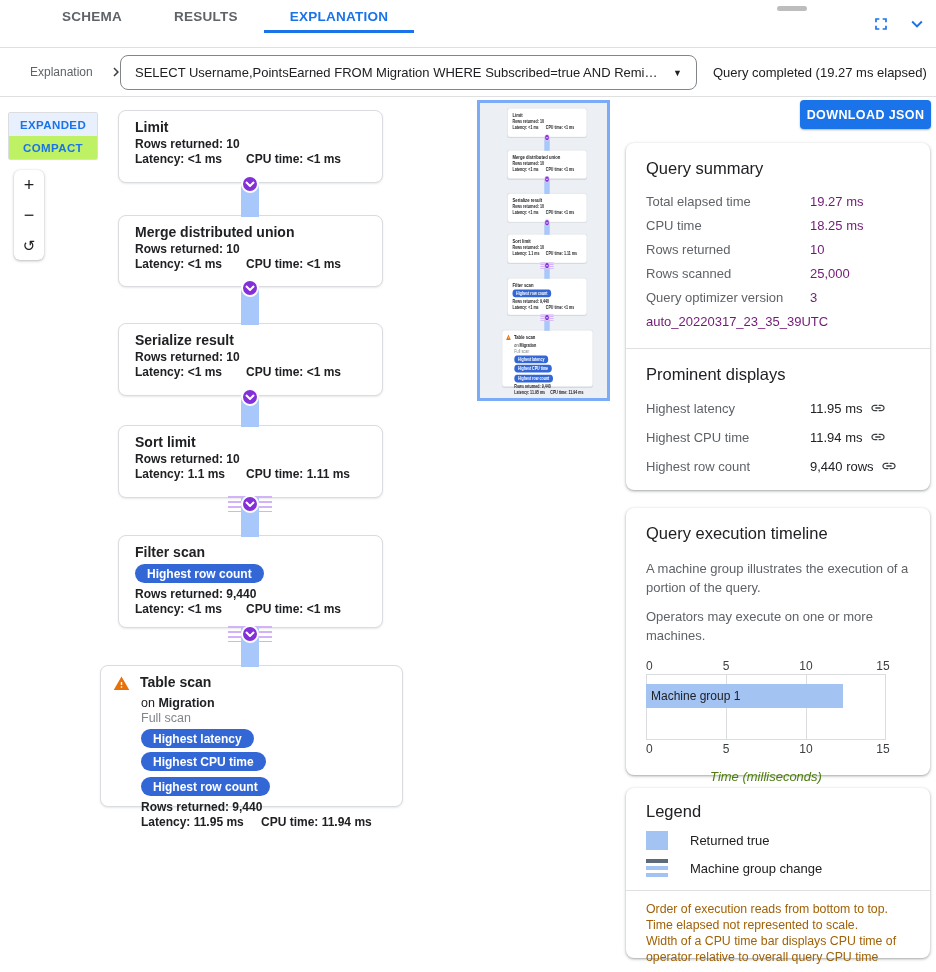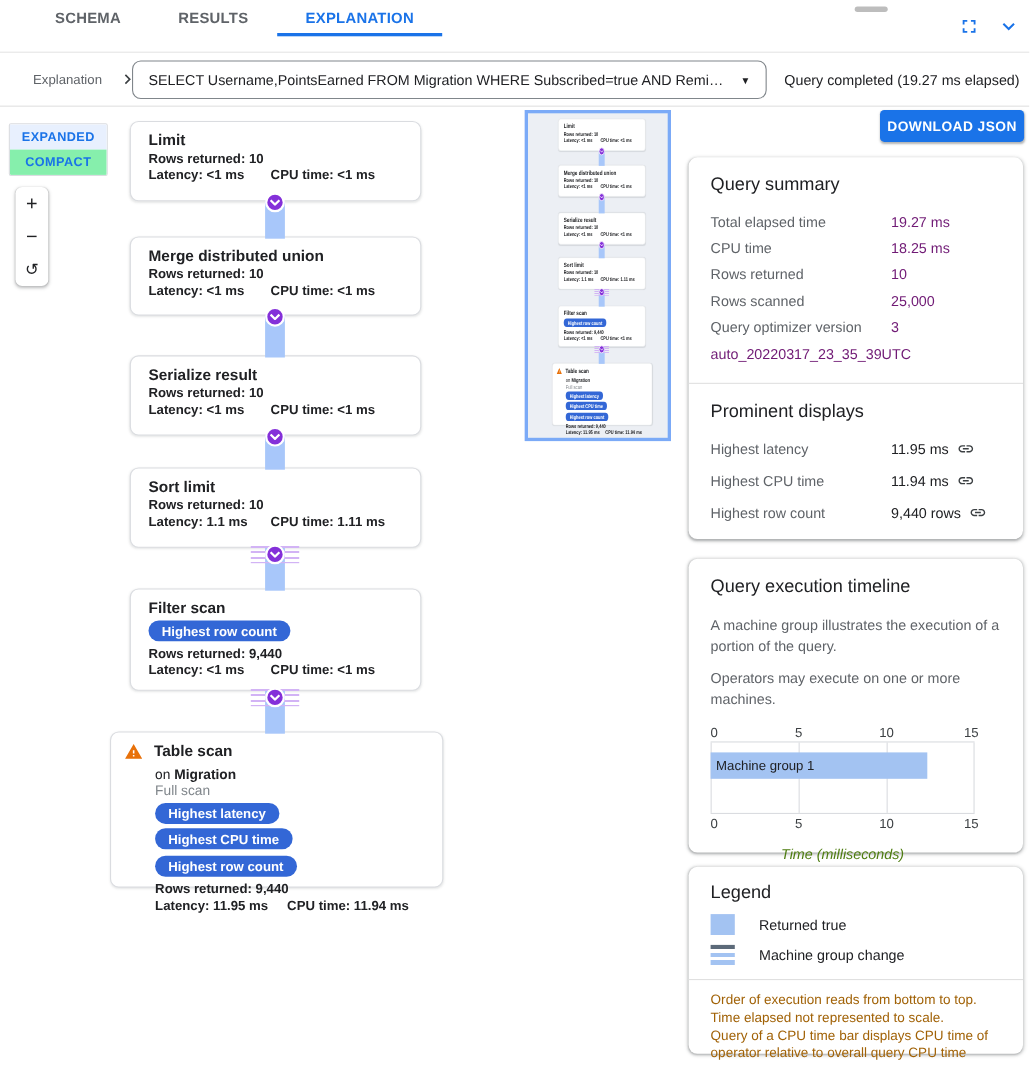--- a/index.html
+++ b/index.html
@@ -3,39 +3,39 @@
 <meta charset="utf-8">
 <style>
   * { box-sizing: border-box; }
   html,body { margin:0; padding:0; background:#fff; }
   body { font-family:"Liberation Sans", sans-serif; color:#202124; }
   .app { position:relative; width:936px; height:972px; background:#fff; overflow:hidden; }
 
   
   .topbar { position:absolute; top:0; left:0; right:0; height:48px; background:#fff; border-bottom:1px solid #e0e0e0; z-index:5; }
   .drag-handle { position:absolute; left:777px; top:6px; width:30px; height:5px; border-radius:3px; background:#bdbdbd; }
-  .tabs { position:absolute; left:24px; top:0; height:32px; display:flex; }
+  .tabs { position:absolute; left:36px; top:0; height:32px; display:flex; }
   .tab { padding:0 26px; display:flex; align-items:center; font-size:13.5px; font-weight:bold; color:#5f6368; letter-spacing:0.25px; position:relative; cursor:pointer; }
   .tab.active { color:#1a73e8; }
   .tab.active::after { content:""; position:absolute; left:0; right:0; bottom:-1px; height:3px; background:#1a73e8; }
   .topbar-icons { position:absolute; right:8px; top:13px; display:flex; gap:14px; align-items:center; }
   .icon-btn { width:22px; height:22px; display:flex; align-items:center; justify-content:center; cursor:pointer; background:none; border:none; padding:0; }
 
   
   .toolbar { position:absolute; top:48px; left:0; right:0; height:49px; background:#fff; border-bottom:1px solid #e0e0e0; z-index:5; }
   .breadcrumb { position:absolute; left:30px; top:0; height:48px; display:flex; align-items:center; gap:14px; }
   .breadcrumb-label { font-size:12px; color:#5f6368; }
   .query-select { position:absolute; left:120px; top:7px; width:577px; height:35px; border:1px solid #80868b; border-radius:8px; display:flex; align-items:center; padding:0 14px; font-size:13px; color:#202124; background:#fff; cursor:pointer; }
   .query-text { flex:1; white-space:nowrap; overflow:hidden; text-overflow:ellipsis; }
   .dropdown-caret { margin-left:10px; font-size:9px; color:#202124; }
   .query-status { position:absolute; left:713px; top:0; height:48px; display:flex; align-items:center; font-size:13px; color:#202124; }
 
   
   .view-toggle { position:absolute; left:8px; top:112px; width:90px; border:1px solid #dadce0; border-radius:2px; overflow:hidden; z-index:4; background:#fff; }
-  .view-toggle .vt { height:23px; display:flex; align-items:center; justify-content:center; font-size:11.5px; font-weight:bold; letter-spacing:0.4px; color:#1a73e8; cursor:pointer; background:#86efac; border:none; width:100%; }
+  .view-toggle .vt { height:23px; display:flex; align-items:center; justify-content:center; font-size:11.5px; font-weight:bold; letter-spacing:0.4px; color:#1a73e8; cursor:pointer; background:#bef264; border:none; width:100%; }
   .view-toggle .vt.selected { background:#e8f0fe; }
   .zoom-card { position:absolute; left:14px; top:170px; width:30px; height:90px; background:#fff; border-radius:6px; box-shadow:0 1px 3px rgba(60,64,67,.35), 0 0 1px rgba(60,64,67,.2); z-index:4; display:flex; flex-direction:column; }
   .zoom-card button { flex:1; background:none; border:none; font-size:18px; color:#202124; cursor:pointer; padding:0; line-height:1; }
   .zoom-card .reset { font-size:15px; }
 
   
   .flow-canvas { position:absolute; width:303px; height:700px; }
   #flow { left:100px; top:110px; }
   .pnode { position:absolute; background:#fff; border:1px solid #dadce0; border-radius:8px; box-shadow:0 1px 2px rgba(60,64,67,.12); padding:8px 16px; cursor:pointer; }
   .pnode h3 { margin:0 0 1px 0; font-size:14px; line-height:17px; color:#202124; font-weight:bold; }
@@ -553,17 +553,17 @@
       </div>
       <div class="legend-item">
         <span class="swatch swatch-stripes"></span>
         <span>Machine group change</span>
       </div>
     </div>
     <div class="legend-divider"></div>
     <div class="legend-notes">
       <p>Order of execution reads from bottom to top.</p>
       <p>Time elapsed not represented to scale.</p>
-      <p>Query of a CPU time bar displays CPU time of operator relative to overall query CPU time</p>
+      <p>Width of a CPU time bar displays CPU time of operator relative to overall query CPU time</p>
     </div>
   </div>
 
 </div>
 
 </body></html>

